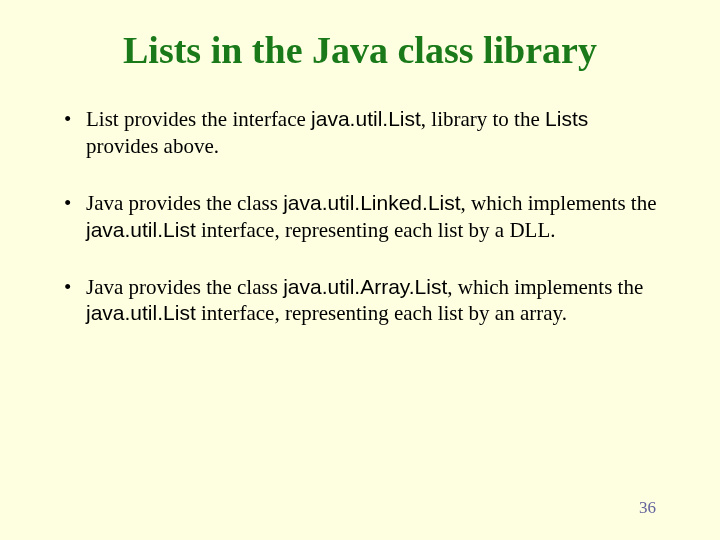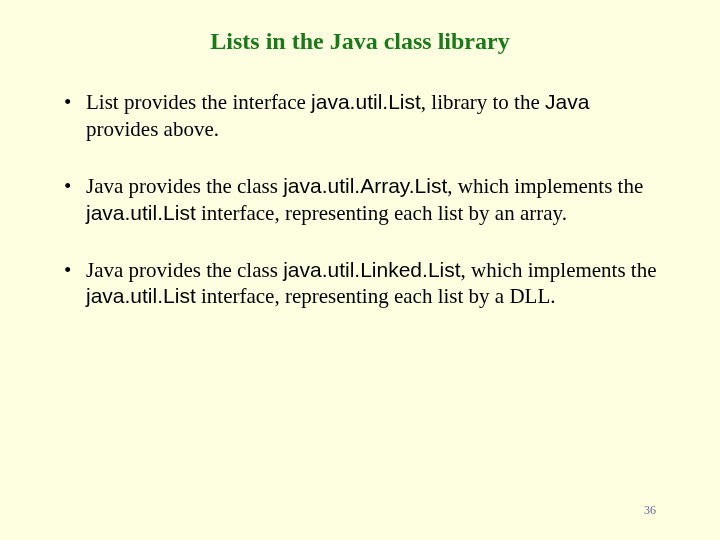--- a/index.html
+++ b/index.html
@@ -11,21 +11,21 @@
     color: #000;
     position: relative;
     overflow: hidden;
   }
   .slide {
     padding: 28px 60px 0 60px;
   }
   .title {
     text-align: center;
     color: #1a7a1a;
-    font-size: 24px;
+    font-size: 38px;
     font-weight: bold;
     margin-bottom: 34px;
   }
   ul.bullets {
     list-style: none;
     padding-left: 0;
   }
   ul.bullets > li {
     position: relative;
     padding-left: 26px;
@@ -41,36 +41,36 @@
     font-size: 21px;
   }
   .code {
     font-family: Liberation Sans, sans-serif;
   }
   .page-num {
     position: absolute;
     right: 64px;
     bottom: 22px;
     color: #63639c;
-    font-size: 12px;
+    font-size: 17px;
     font-family: "Times New Roman", Times, serif;
   }
 </style>
 </head>
 <body>
 
 <div class="slide">
   <h1 class="title">Lists in the Java class library</h1>
 
   <ul class="bullets">
     <li>
-      <span>List provides the interface </span><span class="code">java.util.List</span><span>, library to the </span><span class="code">Java</span><span> provides above.</span>
+      <span>List provides the interface </span><span class="code">java.util.List</span><span>, library to the </span><span class="code">Lists</span><span> provides above.</span>
+    </li>
+    <li>
+      <span>Java provides the class </span><span class="code">java.util.Linked.List</span><span>, which implements the </span><span class="code">java.util.List</span><span> interface, representing each list by a DLL.</span>
     </li>
     <li>
       <span>Java provides the class </span><span class="code">java.util.Array.List</span><span>, which implements the </span><span class="code">java.util.List</span><span> interface, representing each list by an array.</span>
-    </li>
-    <li>
-      <span>Java provides the class </span><span class="code">java.util.Linked.List</span><span>, which implements the </span><span class="code">java.util.List</span><span> interface, representing each list by a DLL.</span>
     </li>
   </ul>
 </div>
 
 <div class="page-num">36</div>
 
 </body></html>

